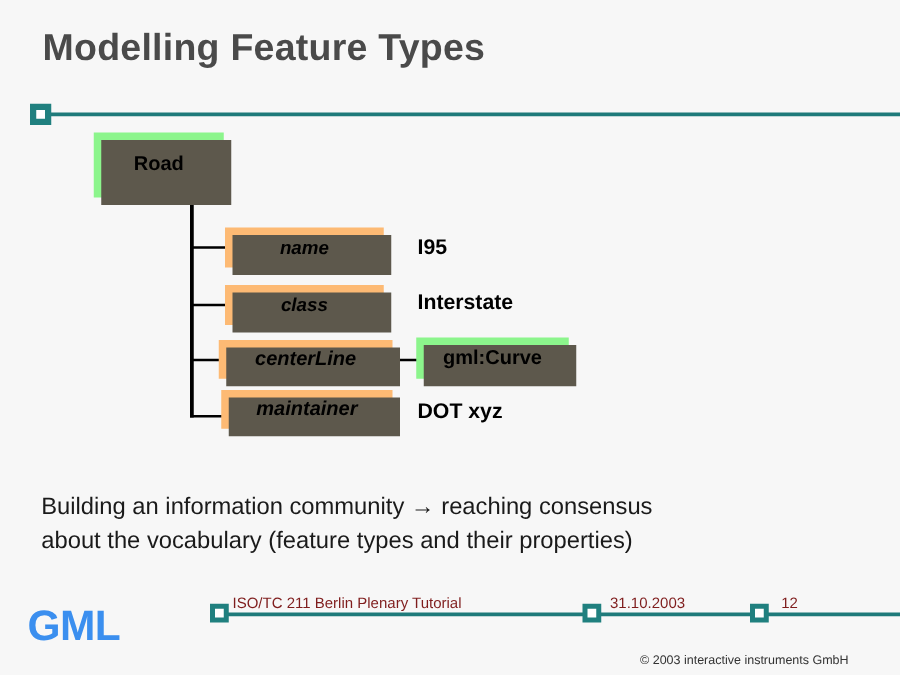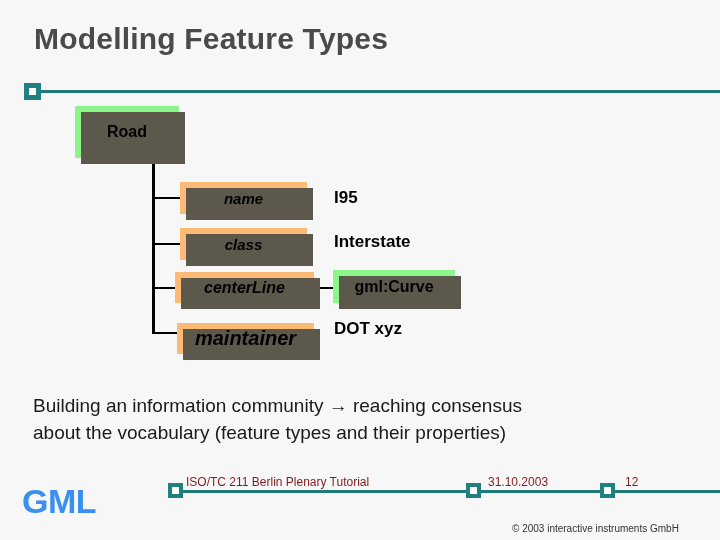--- a/index.html
+++ b/index.html
@@ -126,24 +126,24 @@
   }
   .attr-centerline {
     left: 175px;
     top: 272px;
     width: 139px;
     height: 31px;
     font-size: 16px;
   }
   .attr-maintainer {
     left: 177px;
-    top: 323px;
+    top: 312px;
     width: 137px;
     height: 31px;
-    font-size: 20px;
+    font-size: 16px;
   }
 
   
   .type-curve {
     left: 333px;
     top: 270px;
     width: 122px;
     height: 33px;
     font-size: 16px;
   }

